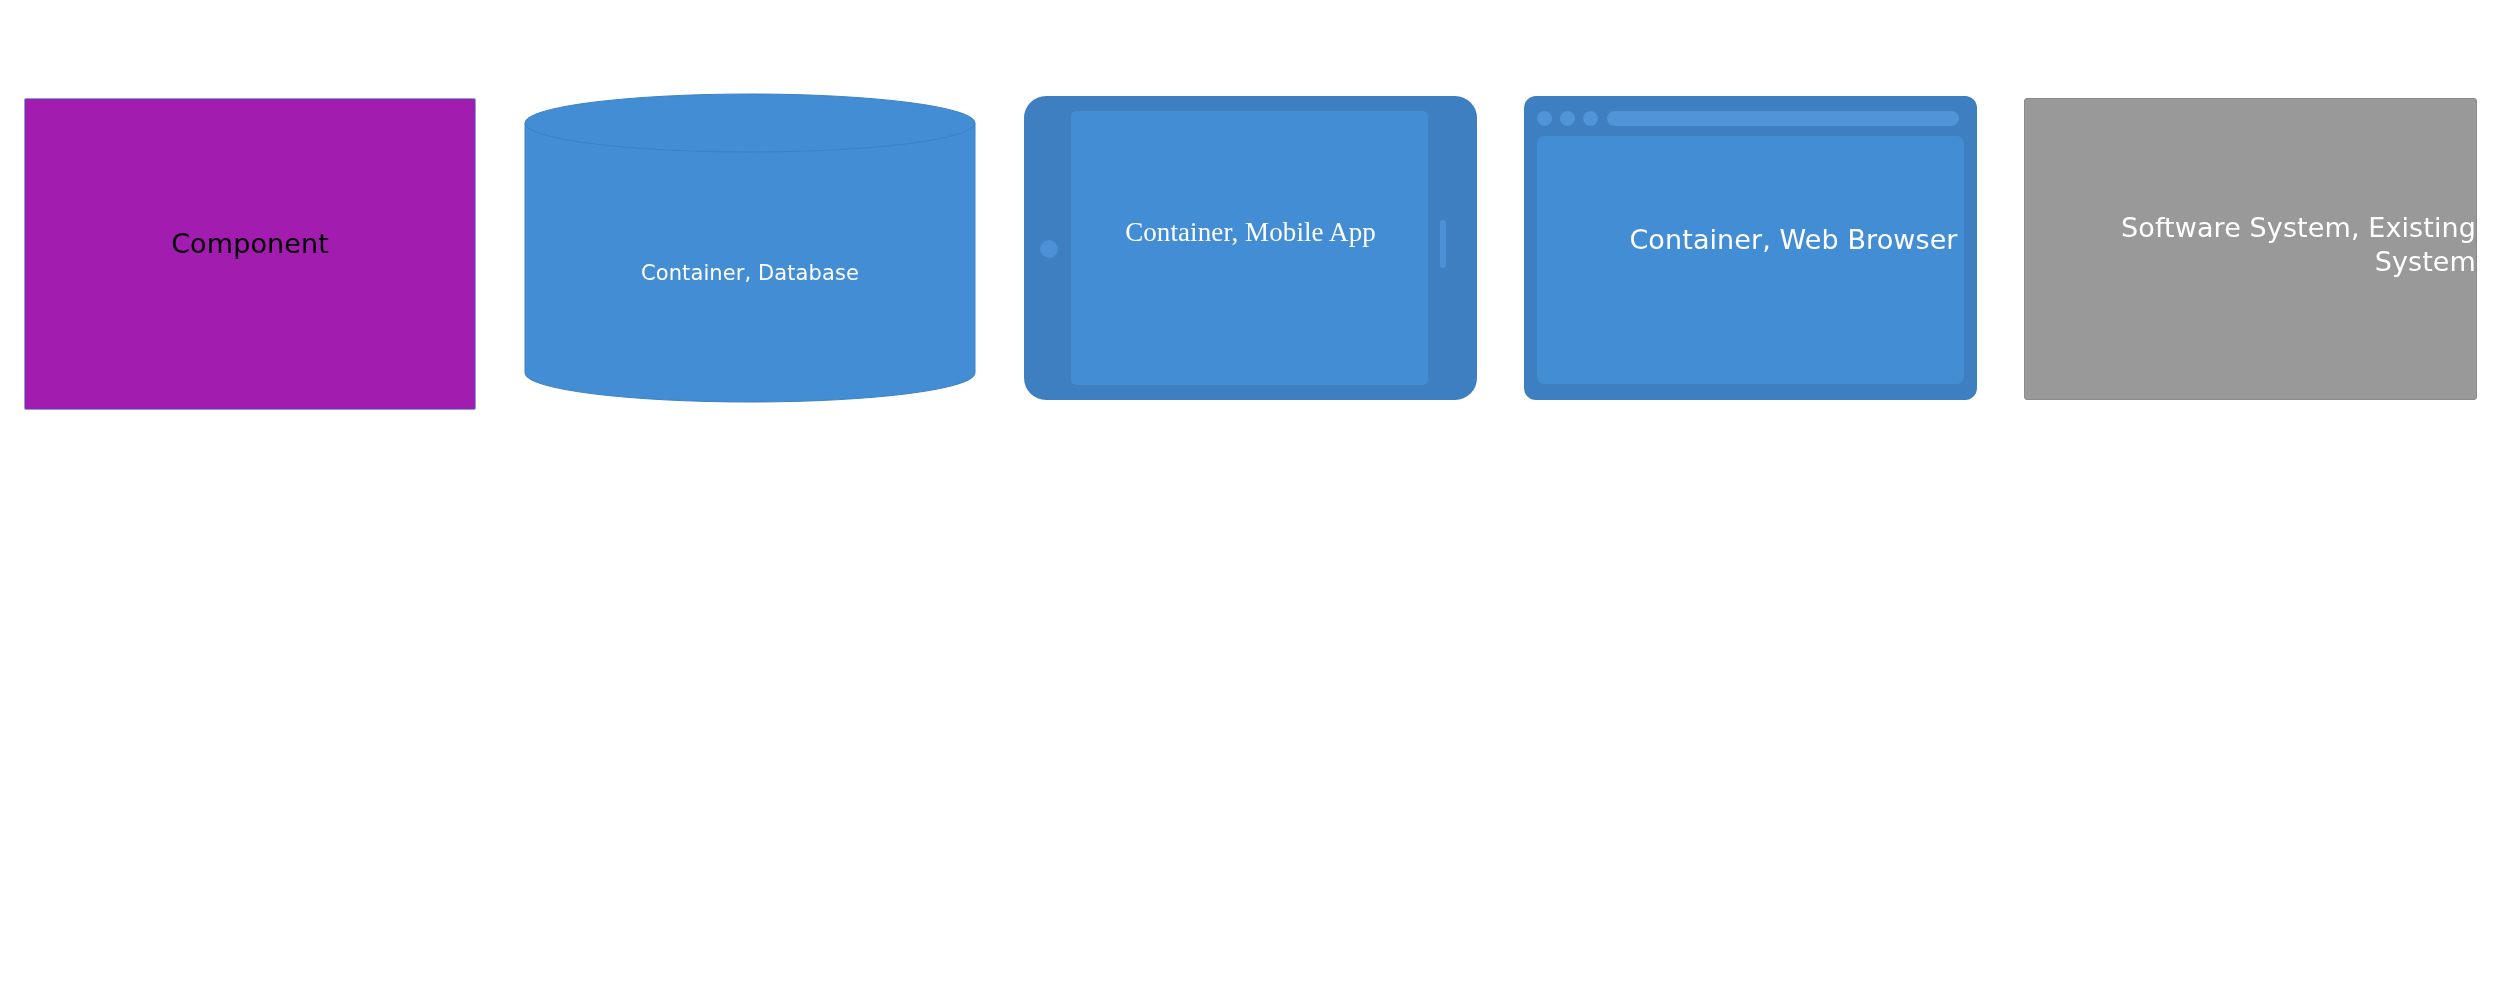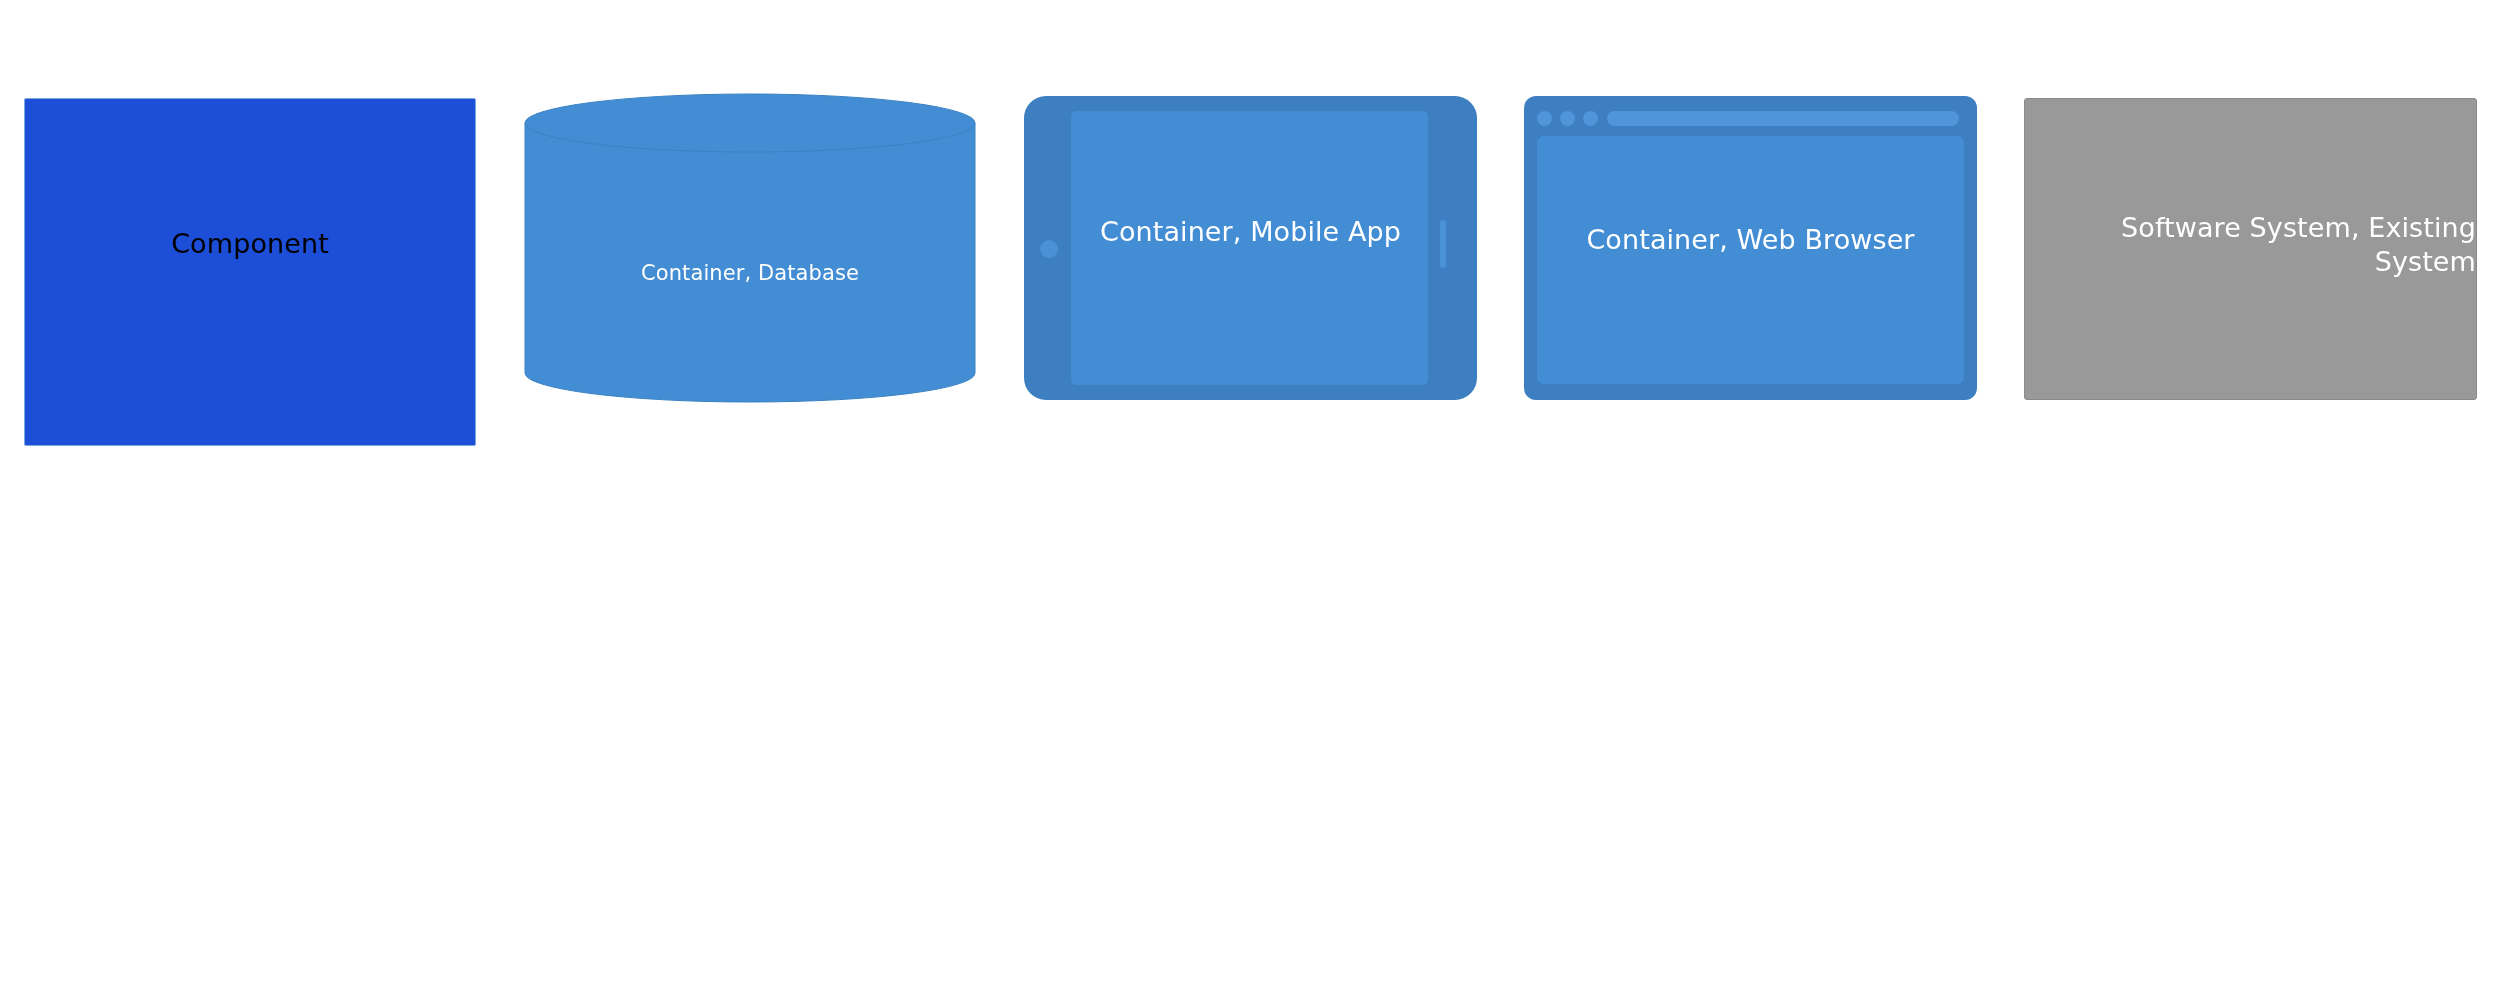--- a/index.html
+++ b/index.html
@@ -40,22 +40,22 @@
     letter-spacing: 0.1px;
     white-space: pre-line;
     pointer-events: none;
   }
 
   
   #component-box {
     left: 24px;
     top: 98px;
     width: 452px;
-    height: 348px;
-    background: #1d4ed8;
+    height: 312px;
+    background: #a21caf;
     border: 1px solid #78aadb;
     border-radius: 2px;
   }
   #component-box .shape-label {
     top: 128px;
     font-size: 27px;
     color: #000000;
   }
 
   
@@ -78,20 +78,21 @@
   }
 
   
   #mobileapp-shape {
     left: 1024px;
     top: 96px;
     width: 453px;
     height: 304px;
     background: #3d7fc1;
     border-radius: 22px;
+    font-family: Liberation Serif, serif;
   }
   #mobileapp-screen {
     position: absolute;
     left: 47px;
     top: 15px;
     width: 357px;
     height: 274px;
     background: #438dd5;
     border-radius: 5px;
   }
@@ -161,20 +162,21 @@
     top: 40px;
     width: 427px;
     height: 248px;
     border-radius: 7px;
     background: #438dd5;
   }
   #webbrowser-shape .shape-label {
     top: 127px;
     font-size: 27px;
     color: #ffffff;
+    padding-left: 43px;
   }
 
   
   #existingsystem-box {
     left: 2024px;
     top: 98px;
     width: 453px;
     height: 302px;
     background: #999999;
     border: 1px solid #8a8a8a;

